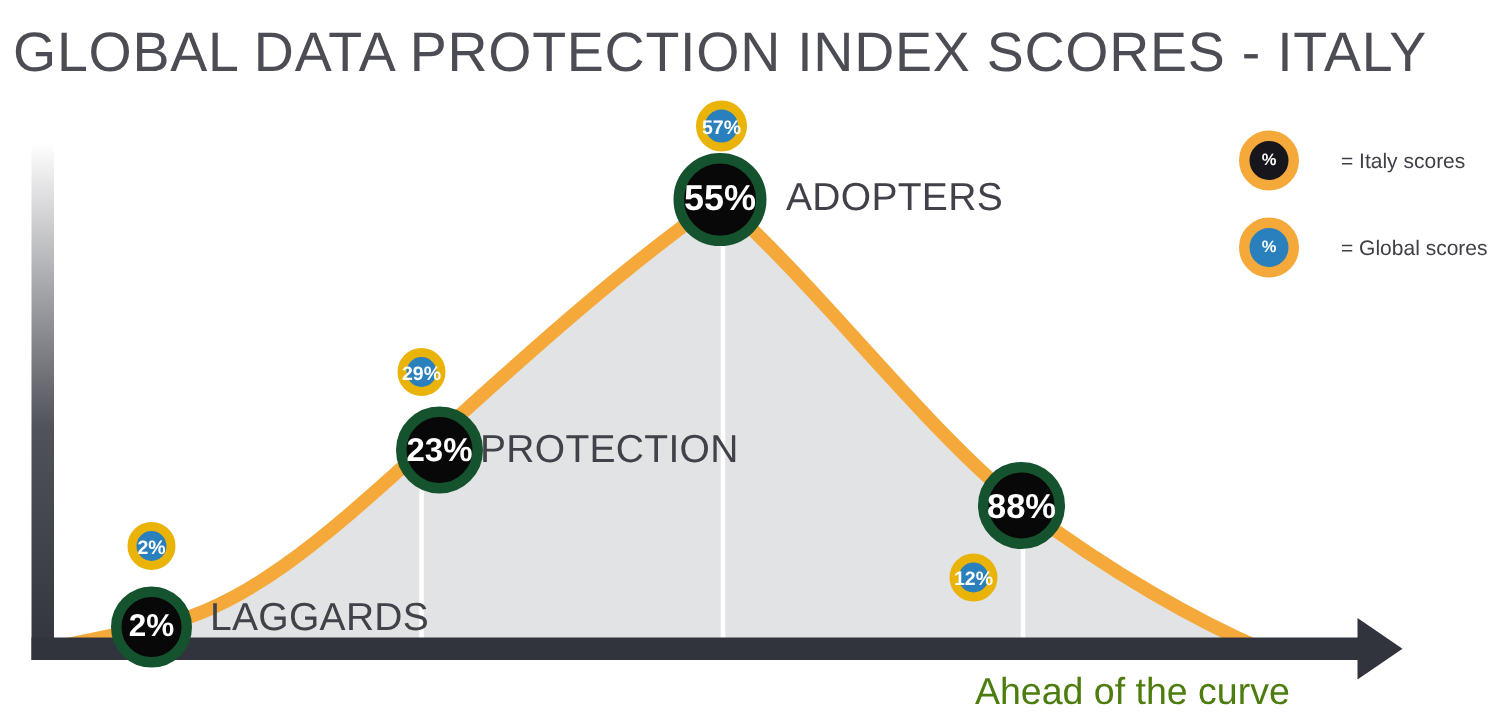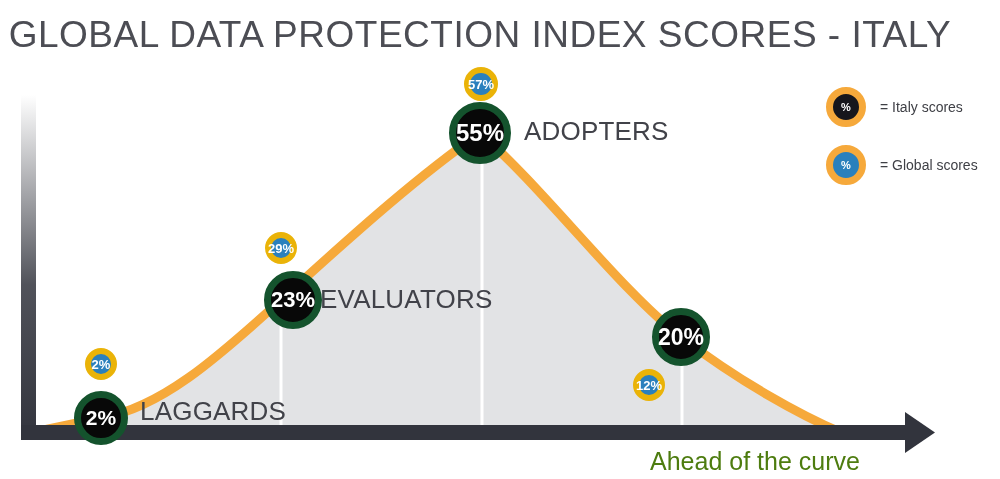--- a/index.html
+++ b/index.html
@@ -109,21 +109,21 @@
   }
   .legend-swatch.italy {
     background: #16161c;
     border: 7px solid #f6a93b;
   }
   .legend-swatch.global {
     background: #2a80bd;
     border: 7px solid #f6a93b;
   }
   .legend-text {
-    margin-left: 14px;
+    margin-left: 28px;
     font-size: 14px;
     color: #3f4046;
     white-space: nowrap;
     font-family: "Liberation Sans", sans-serif;
   }
 </style>
 </head>
 <body>
 
 <div id="infographic">
@@ -166,27 +166,27 @@
 
     <polygon points="905,412 935,432.5 905,453" fill="#32343d"></polygon>
   </svg>
 
   <div class="marker marker-global" style="left:85px; top:348px; width:32px; height:32px; font-size:13px;">2%</div>
   <div class="marker marker-italy" style="left:74px; top:391px; width:54px; height:54px; font-size:21px;">2%</div>
   <div class="cat-label" style="left:140px; top:396px;">LAGGARDS</div>
 
   <div class="marker marker-global" style="left:265px; top:232px; width:32px; height:32px; font-size:13px;">29%</div>
   <div class="marker marker-italy" style="left:264px; top:271px; width:58px; height:58px; font-size:22px;">23%</div>
-  <div class="cat-label" style="left:320px; top:284px;">EVALUATORS</div>
+  <div class="cat-label" style="left:320px; top:284px;">PROTECTION</div>
 
   <div class="marker marker-global" style="left:464px; top:67px; width:34px; height:34px; font-size:13px;">57%</div>
   <div class="marker marker-italy" style="left:449px; top:102px; width:62px; height:62px; font-size:24px;">55%</div>
   <div class="cat-label" style="left:524px; top:116px;text-align:center;">ADOPTERS</div>
 
-  <div class="marker marker-italy" style="left:652px; top:308px; width:58px; height:58px; font-size:23px;">20%</div>
+  <div class="marker marker-italy" style="left:652px; top:308px; width:58px; height:58px; font-size:23px;">88%</div>
   <div class="marker marker-global" style="left:633px; top:369px; width:32px; height:32px; font-size:13px;">12%</div>
 
   <div class="axis-caption" style="left:650px; top:447px;">Ahead of the curve</div>
 
   <div class="legend">
     <div class="legend-row">
       <div class="legend-swatch italy">%</div>
       <div class="legend-text">= Italy scores</div>
     </div>
     <div class="legend-row">

